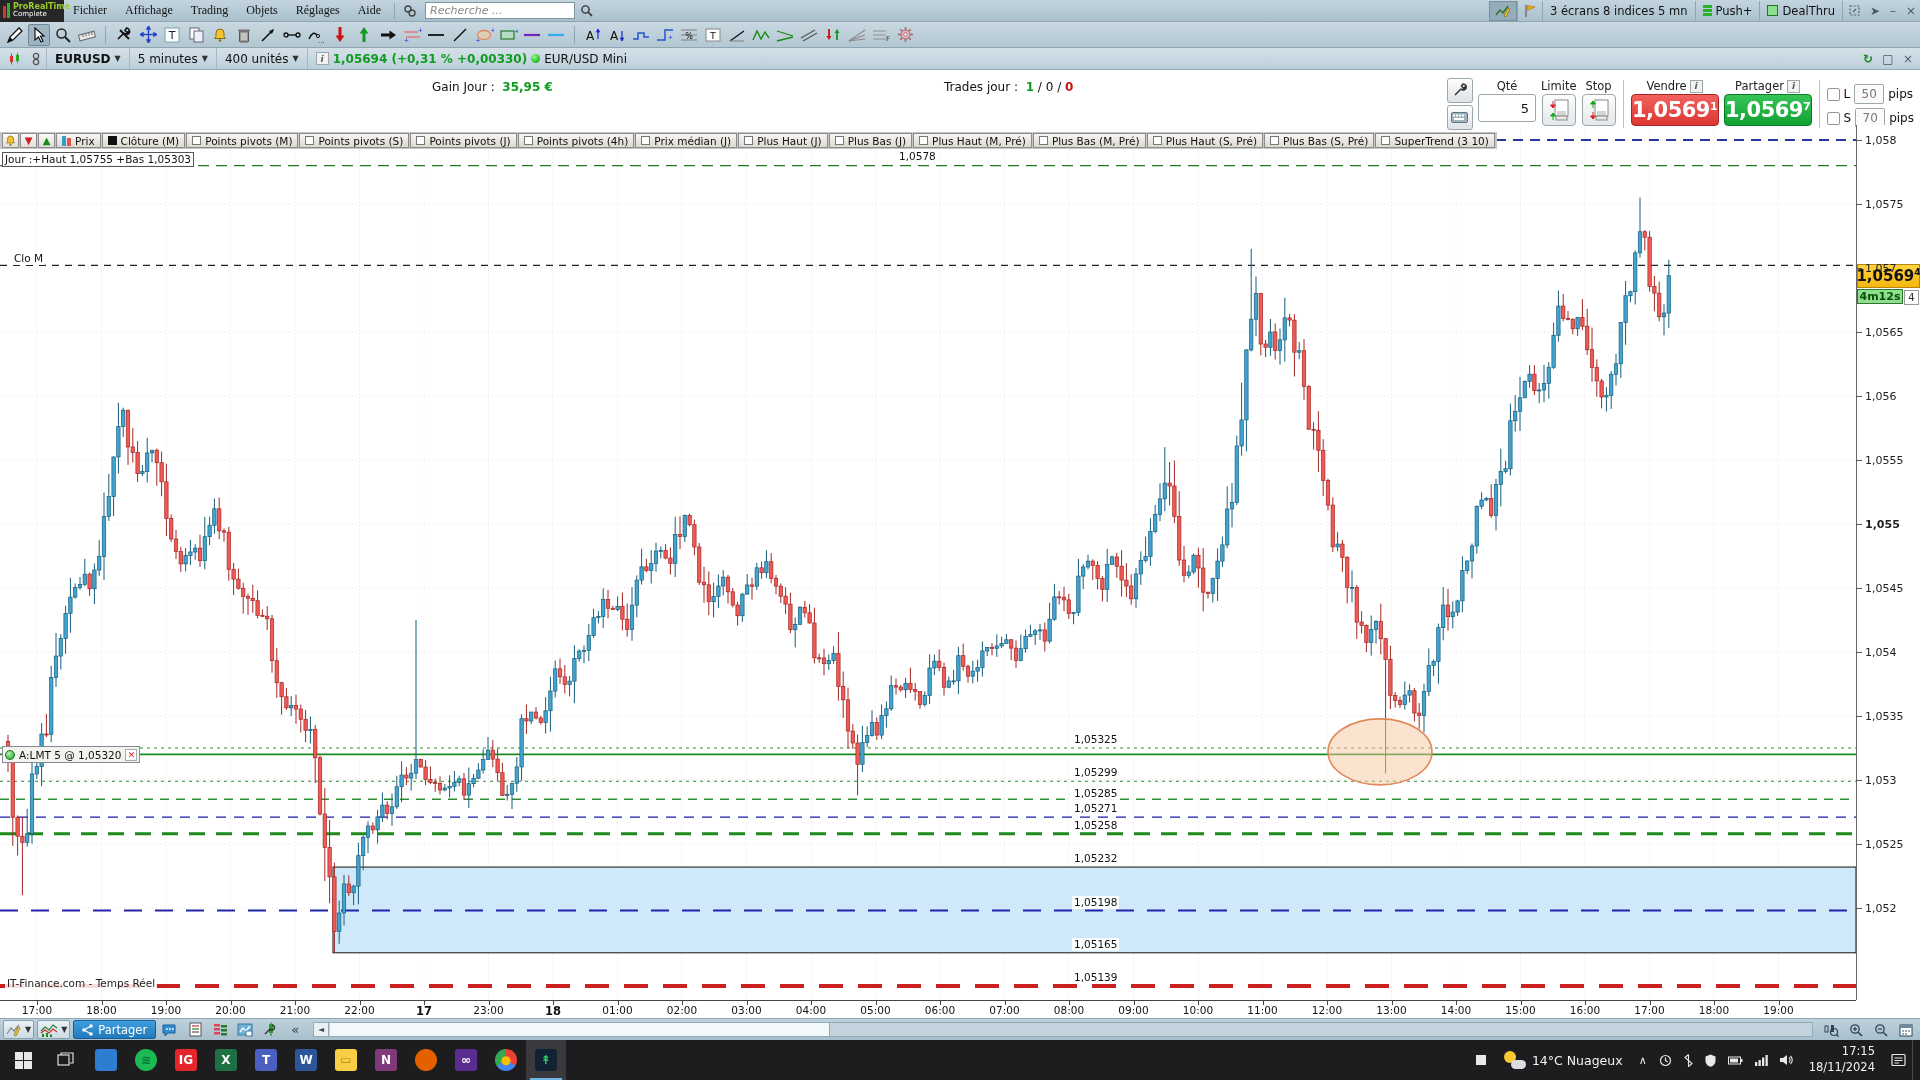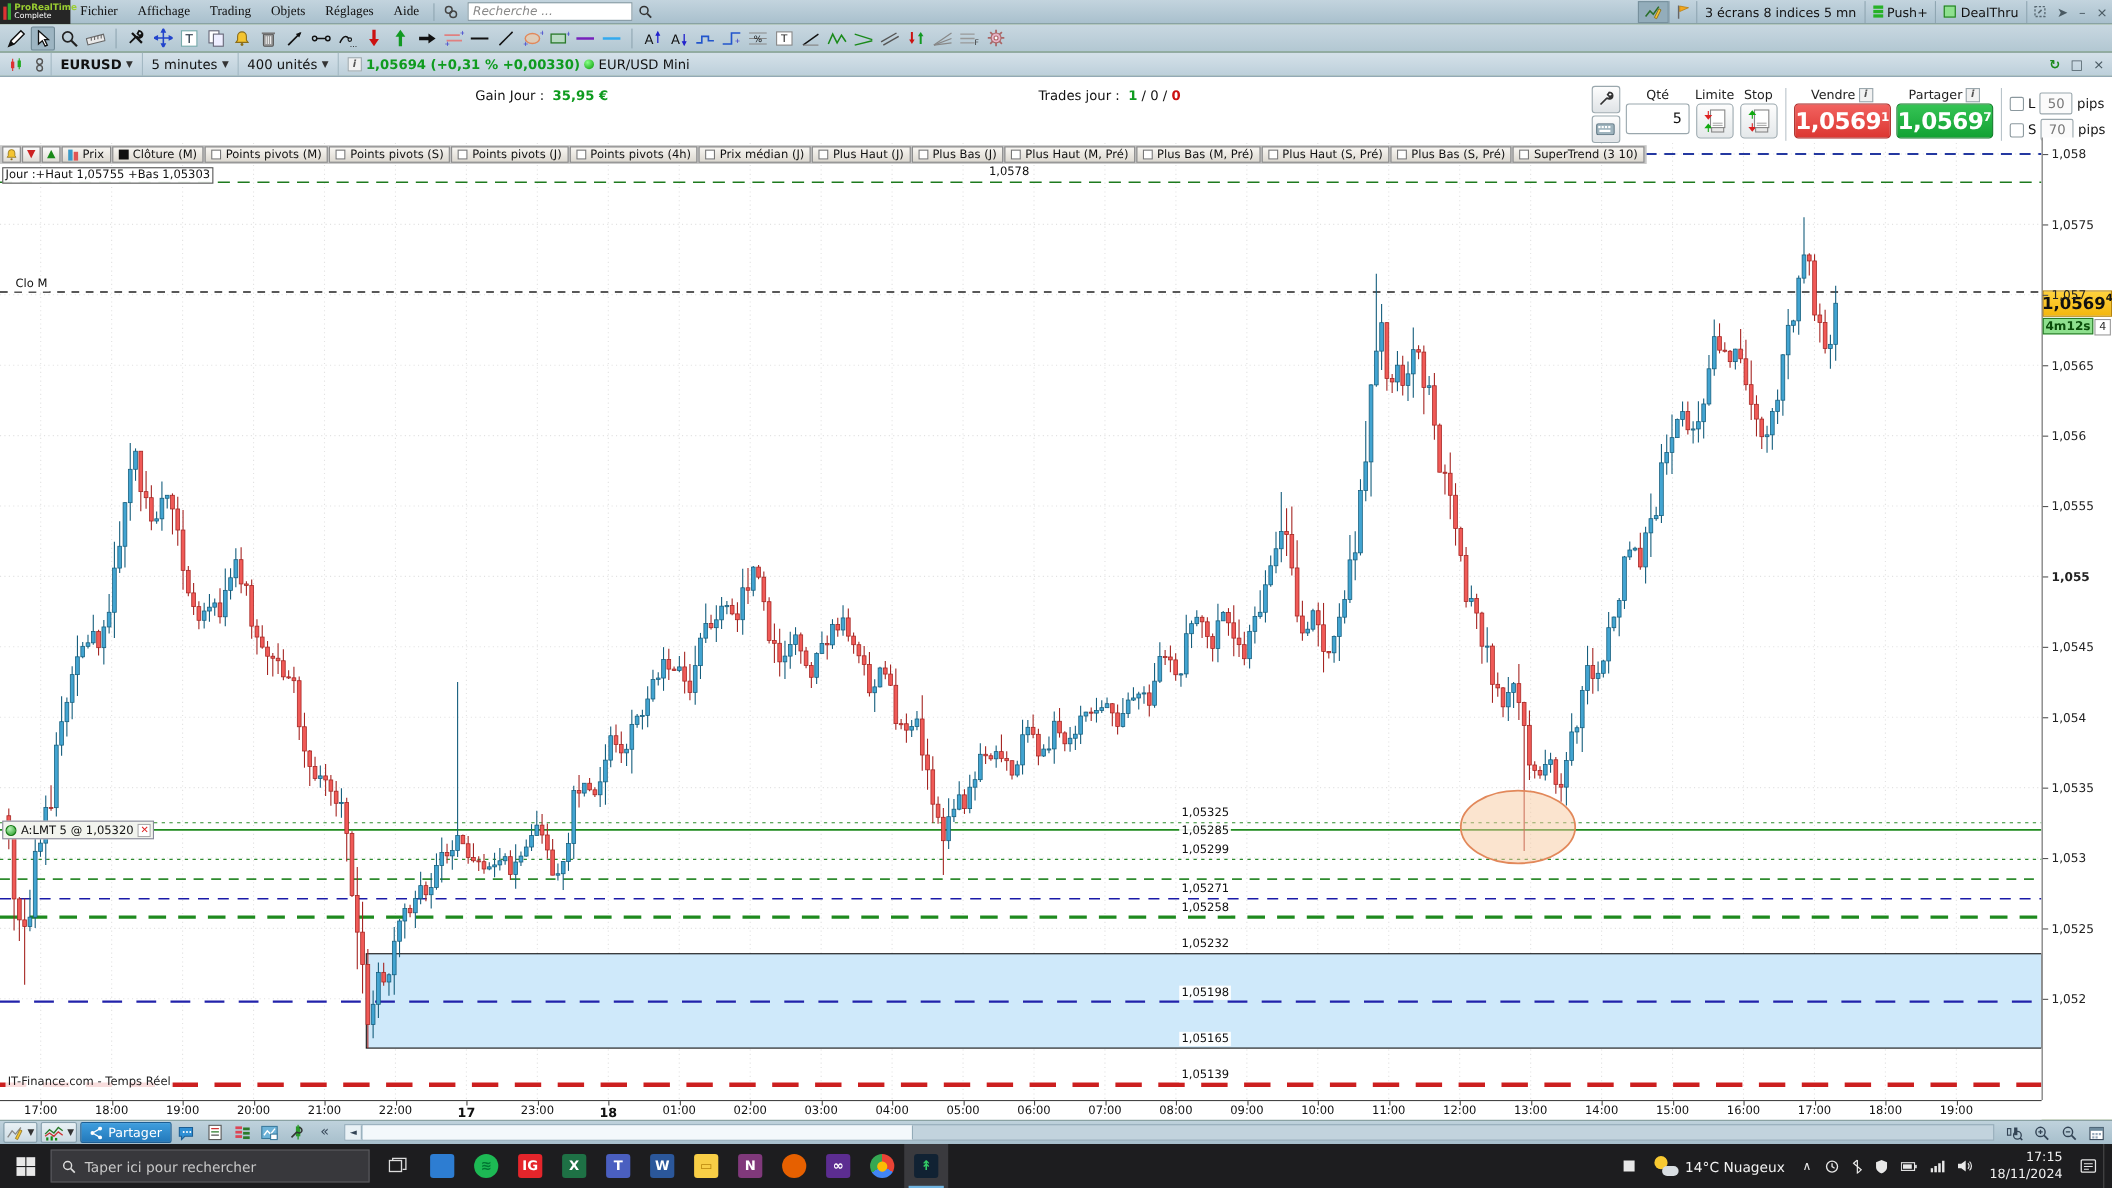--- a/index.html
+++ b/index.html
@@ -1470,21 +1470,21 @@
     <div class="plot-label" style="left:897px;top:80px;">1,0578</div>
     <div class="plot-label" style="left:12px;top:182px;">Clo M</div>
     <div class="almt" style="left:2px;top:676px;">
       <span class="ball"></span>
       <span>A:LMT 5 @ 1,05320</span>
       <span class="x">✕</span>
     </div>
     <div id="level-labels">
         <div class="plot-label" style="left: 1072px; top: 663px;">1,05325</div>
         <div class="plot-label" style="left: 1072px; top: 696.28px;">1,05299</div>
-        <div class="plot-label" style="left: 1072px; top: 679px;">1,05285</div>
+        <div class="plot-label" style="left: 1072px; top: 717px;">1,05285</div>
         <div class="plot-label" style="left: 1072px; top: 732.12px;">1,05271</div>
         <div class="plot-label" style="left: 1072px; top: 748.76px;">1,05258</div>
         <div class="plot-label" style="left: 1072px; top: 782.04px;">1,05232</div>
         <div class="plot-label" style="left: 1072px; top: 825.56px;">1,05198</div>
         <div class="plot-label" style="left: 1072px; top: 867.8px;">1,05165</div>
         <div class="plot-label" style="left: 1072px; top: 901.08px;">1,05139</div>
       </div>
     <div class="footer-src">IT-Finance.com - Temps Réel</div>
 
     <div class="price-axis" id="price-axis">
@@ -1701,27 +1701,20 @@
 
   <div class="taskbar">
     <span class="tb-start">
       <span class="winlogo">
           <i></i>
           <i></i>
           <i></i>
           <i></i>
         </span>
     </span>
-    <div class="tb-search">
-      <svg width="13" height="13" viewBox="0 0 13 13">
-          <circle cx="5.5" cy="5.5" r="3.6" fill="none" stroke="#ddd" stroke-width="1.3"></circle>
-          <line x1="8.4" y1="8.4" x2="12" y2="12" stroke="#ddd" stroke-width="1.5"></line>
-        </svg>
-      <span>Taper ici pour rechercher</span>
-    </div>
     <span class="task-icon">
       <svg width="18" height="18" viewBox="0 0 18 18">
           <rect x="1" y="4" width="11" height="10" fill="none" stroke="#ddd" stroke-width="1.2"></rect>
           <path d="M4 4 V2 h12 v10 h-3" fill="none" stroke="#ddd" stroke-width="1.2"></path>
         </svg>
     </span>
     <div id="taskbar-apps" style="display:flex;height:40px;">
         <span class="task-icon">
           <span class="app-sq" style="background: rgb(45, 125, 210);"></span>
         </span>

